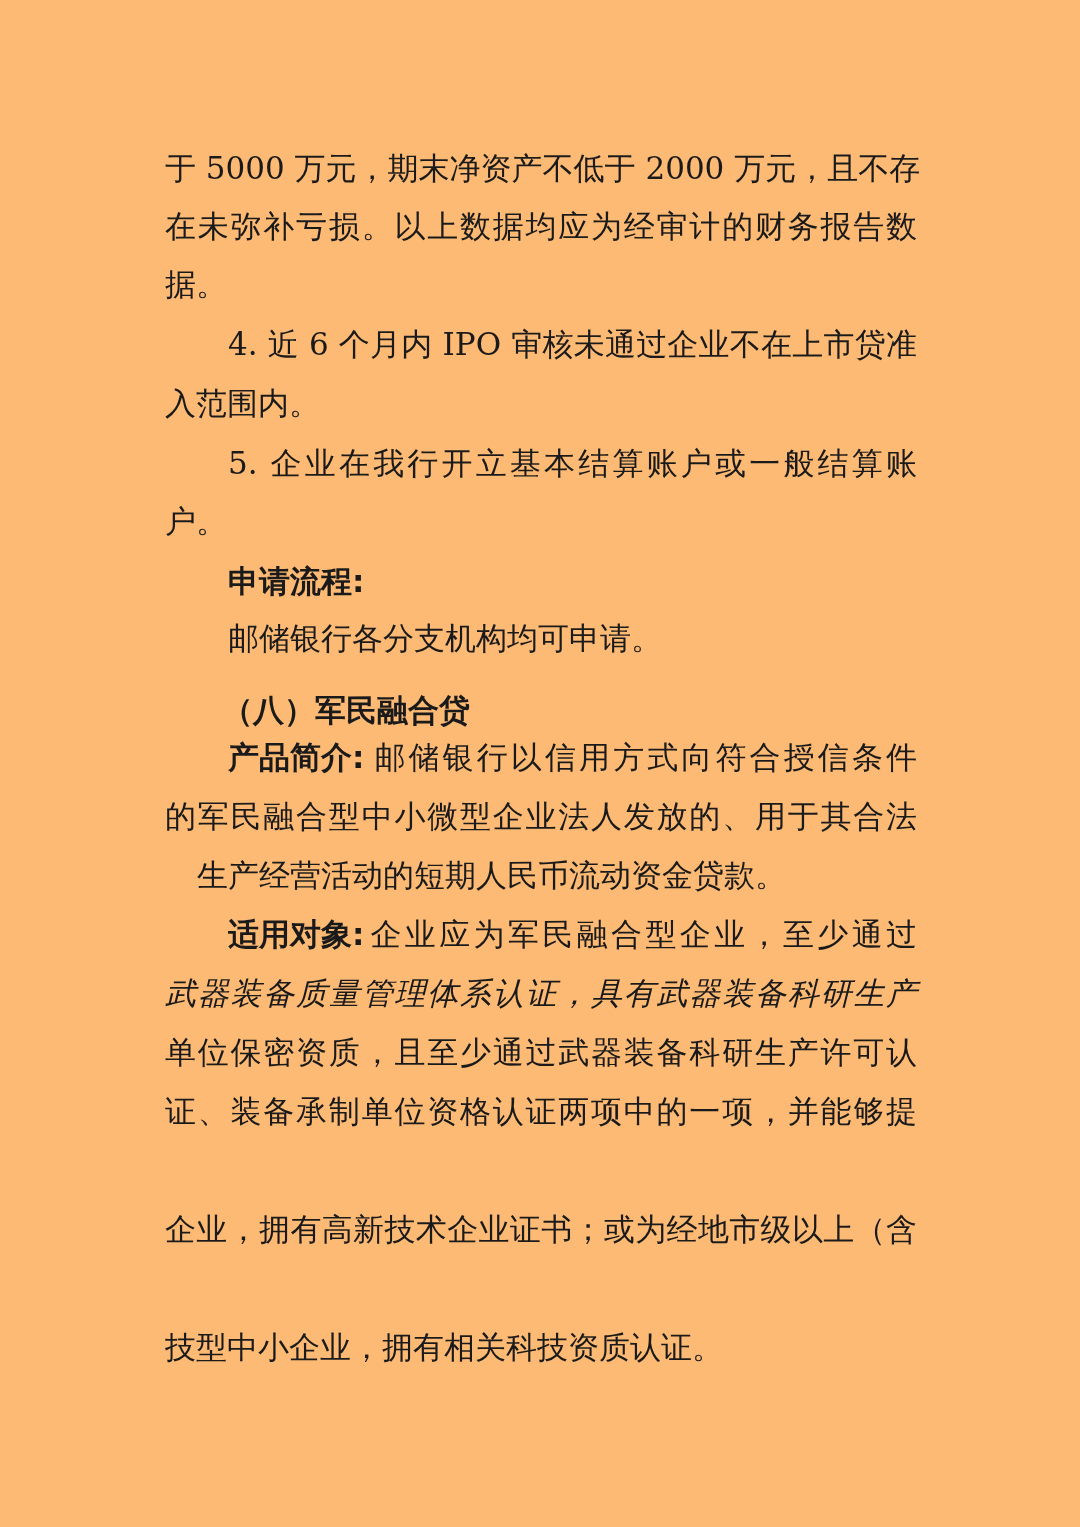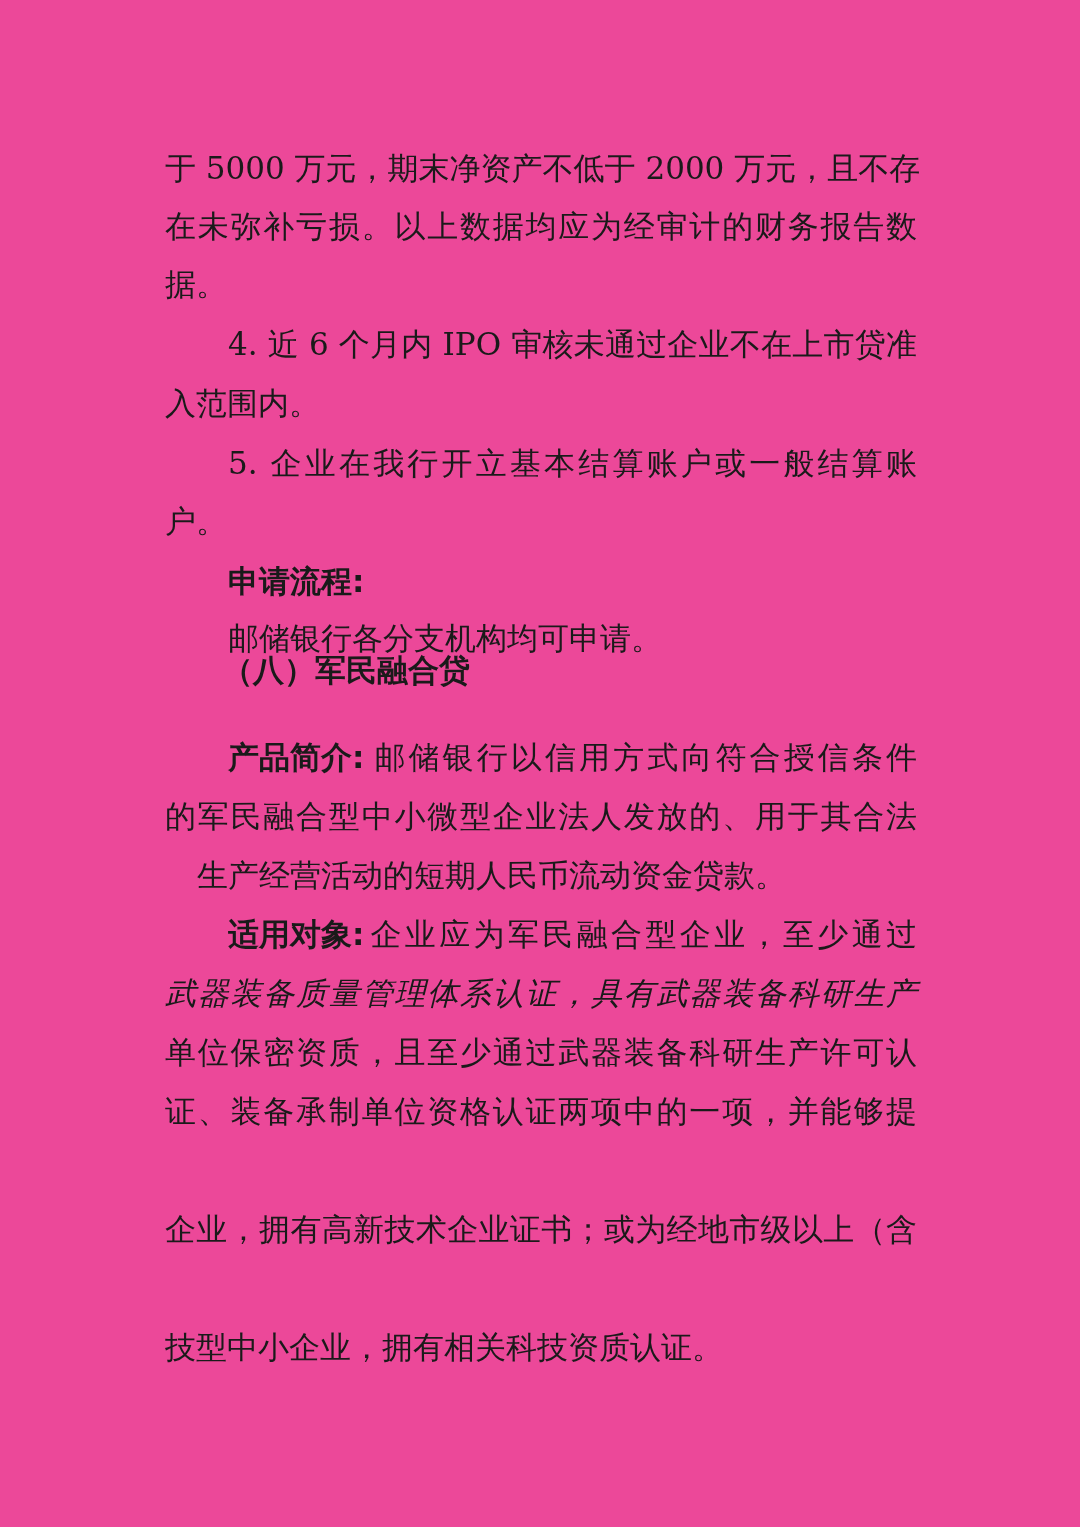--- a/index.html
+++ b/index.html
@@ -13,21 +13,21 @@
       position: relative;
       overflow: hidden;
       font-family: "DejaVu Serif", "Liberation Serif", serif;
       color: #1a1a1a;
     }
     .page {
       position: absolute;
       left: 0; top: 0;
       width: 1080px;
       height: 1527px;
-      background: #ec4899;
+      background: #fdba74;
     }
     .line {
       position: absolute;
       left: 165px;
       width: 752px;
       height: 40px;
       font-size: 31px;
       line-height: 40px;
       white-space: nowrap;
       text-align: justify;
@@ -60,21 +60,21 @@
   <div class="line indent" style="top:324px;">4. 近 6 个月内 IPO 审核未通过企业不在上市贷准</div>
   <div class="line short" style="top:383px;">入范围内。</div>
 
   <div class="line indent" style="top:443px;">5. 企业在我行开立基本结算账户或一般结算账</div>
   <div class="line short" style="top:501px;">户。</div>
 
   <div class="line short indent heading" style="top:561px;">申请流程:</div>
 
   <div class="line short indent" style="top:618px;">邮储银行各分支机构均可申请。</div>
 
-  <div class="line short heading" style="top:650px; left:222px;">（八）军民融合贷</div>
+  <div class="line short heading" style="top:690px; left:222px;">（八）军民融合贷</div>
 
   <div class="line indent" style="top:737px; display:flex; justify-content:space-between;">
     <span class="heading">产品简介:</span>
     <span style="flex:1; text-align:justify; text-align-last:justify; margin-left:10px;">邮储银行以信用方式向符合授信条件</span>
   </div>
   <div class="line" style="top:796px;">的军民融合型中小微型企业法人发放的、用于其合法</div>
   <div class="line short" style="top:855px;margin-left:32px;">生产经营活动的短期人民币流动资金贷款。</div>
 
   <div class="line indent" style="top:914px; display:flex; justify-content:space-between;">
     <span class="heading">适用对象:</span>

